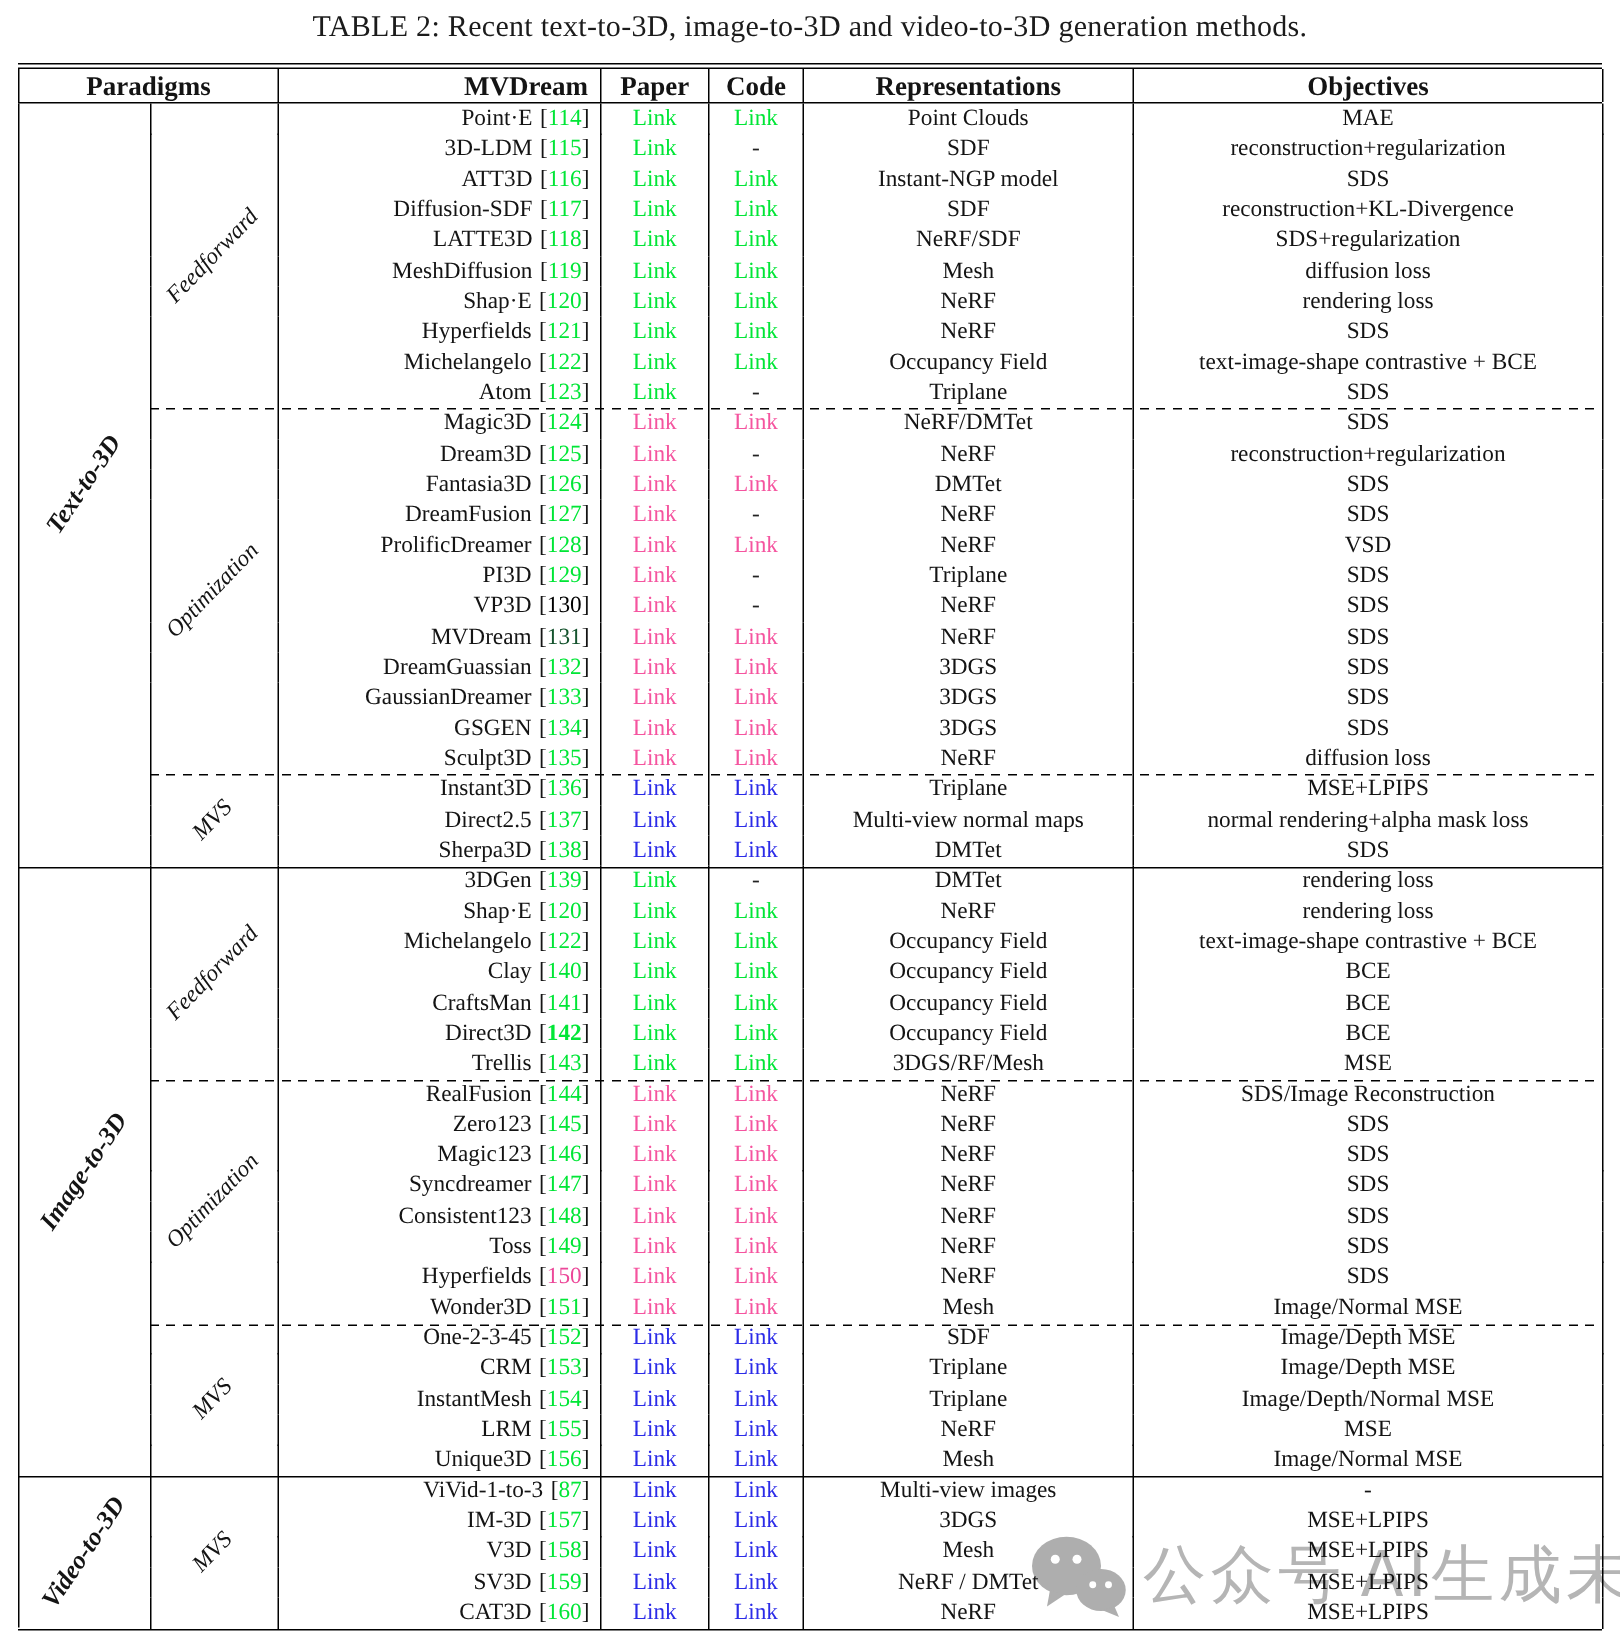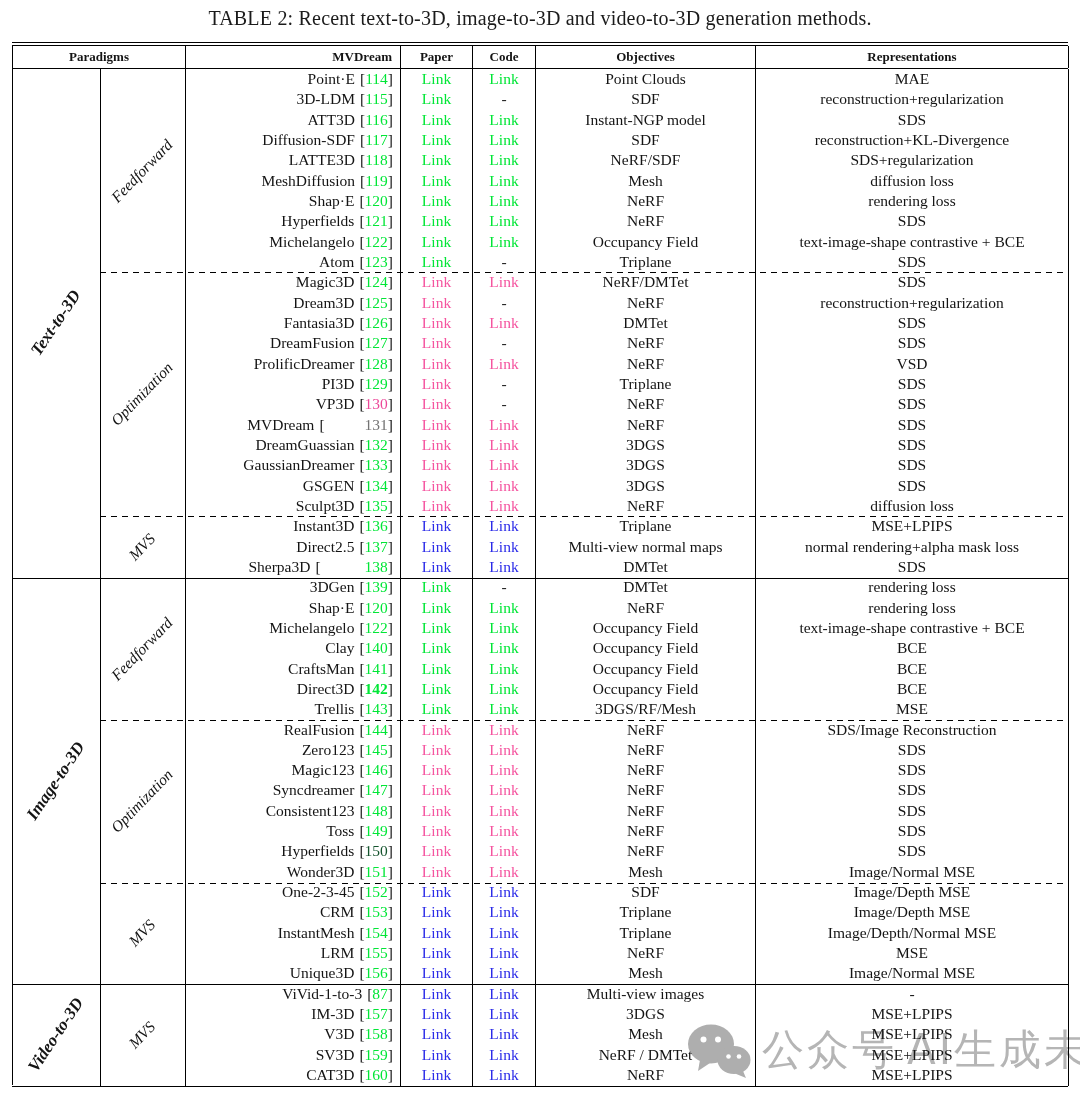--- a/index.html
+++ b/index.html
@@ -9,21 +9,21 @@
   }
   .title{
     position:absolute;top:7px;left:0;width:100%;text-align:center;
     font-size:20px;color:#1b1b1b;letter-spacing:.2px;
   }
   .tbl{position:absolute;left:12px;top:42px;width:1056px;height:1046px;z-index:1}
   .hline{position:absolute;left:0;width:1056px;height:1px;background:#000}
   .hdr{
     position:absolute;top:4px;left:0;width:1056px;height:22px;
     display:grid;grid-template-columns:173px 215px 72px 63px 220px 313px;
-    font-weight:bold;font-size:13px;border-left:1px solid #000;
+    font-weight:bold;font-size:18px;border-left:1px solid #000;
   }
   .hdr>div{border-right:1px solid #000;display:flex;align-items:center;justify-content:center;white-space:nowrap}
   .hdr>div.right{justify-content:flex-end;padding-right:8px}
   .bodyrows{position:absolute;top:27px;left:0;width:1056px;border-left:1px solid #000}
   .row{
     display:grid;grid-template-columns:88px 85px 215px 72px 63px 220px 313px;
     height:20.34px;line-height:20.5px;font-size:15.5px;white-space:nowrap;
   }
   .row .c{border-right:1px solid #000;overflow:visible}
   .row .method{text-align:right;padding-right:7px}
@@ -72,22 +72,22 @@
 </div>
 
 <div class="tbl">
   <div class="hline" style="top:0"></div>
   <div class="hline" style="top:3px"></div>
   <div class="hdr">
     <div>Paradigms</div>
     <div class="right">MVDream</div>
     <div>Paper</div>
     <div>Code</div>
+    <div>Representations</div>
     <div>Objectives</div>
-    <div>Representations</div>
   </div>
   <div class="hline" style="top:26px"></div>
   <div class="bodyrows">
       <div class="row">
     <div class="c"></div>
     <div class="c"></div>
     <div class="c method"><span class="mname">Point·E</span><span class="cite"><span class="br">[</span><span class="num" style="color: rgb(0, 230, 54);">114</span><span class="br2">]</span></span></div>
     <div class="c center"><span class="link" style="color: rgb(0, 230, 54);">Link</span></div>
     <div class="c center"><span class="link" style="color: rgb(0, 230, 54);">Link</span></div>
     <div class="c center">Point Clouds</div>
@@ -224,30 +224,30 @@
     <div class="c"></div>
     <div class="c method"><span class="mname">PI3D</span><span class="cite"><span class="br">[</span><span class="num" style="color: rgb(0, 230, 54);">129</span><span class="br2">]</span></span></div>
     <div class="c center"><span class="link" style="color: rgb(245, 84, 159);">Link</span></div>
     <div class="c center"><span class="link dash">-</span></div>
     <div class="c center">Triplane</div>
     <div class="c center">SDS</div>
   </div>
       <div class="row">
     <div class="c"></div>
     <div class="c"></div>
-    <div class="c method"><span class="mname">VP3D</span><span class="cite"><span class="br">[</span><span class="num" style="color: #ec4899; font-family: Liberation Serif, serif;">130</span><span class="br2">]</span></span></div>
-    <div class="c center"><span class="link" style="color: rgb(245, 84, 159);">Link</span></div>
-    <div class="c center"><span class="link dash">-</span></div>
-    <div class="c center">NeRF</div>
-    <div class="c center">SDS</div>
-  </div>
-      <div class="row">
-    <div class="c"></div>
-    <div class="c"></div>
-    <div class="c method"><span class="mname">MVDream</span><span class="cite"><span class="br">[</span><span class="num" style="color: #737373; margin-left: 40px;">131</span><span class="br2">]</span></span></div>
+    <div class="c method"><span class="mname">VP3D</span><span class="cite"><span class="br">[</span><span class="num" style="color: #000000; font-family: Liberation Serif, serif;">130</span><span class="br2">]</span></span></div>
+    <div class="c center"><span class="link" style="color: rgb(245, 84, 159);">Link</span></div>
+    <div class="c center"><span class="link dash">-</span></div>
+    <div class="c center">NeRF</div>
+    <div class="c center">SDS</div>
+  </div>
+      <div class="row">
+    <div class="c"></div>
+    <div class="c"></div>
+    <div class="c method"><span class="mname">MVDream</span><span class="cite"><span class="br">[</span><span class="num" style="color: #14532d;">131</span><span class="br2">]</span></span></div>
     <div class="c center"><span class="link" style="color: rgb(245, 84, 159);">Link</span></div>
     <div class="c center"><span class="link" style="color: rgb(245, 84, 159);">Link</span></div>
     <div class="c center">NeRF</div>
     <div class="c center">SDS</div>
   </div>
       <div class="row">
     <div class="c"></div>
     <div class="c"></div>
     <div class="c method"><span class="mname">DreamGuassian</span><span class="cite"><span class="br">[</span><span class="num" style="color: rgb(0, 230, 54);">132</span><span class="br2">]</span></span></div>
     <div class="c center"><span class="link" style="color: rgb(245, 84, 159);">Link</span></div>
@@ -296,21 +296,21 @@
     <div class="c"></div>
     <div class="c method"><span class="mname">Direct2.5</span><span class="cite"><span class="br">[</span><span class="num" style="color: rgb(0, 230, 54);">137</span><span class="br2">]</span></span></div>
     <div class="c center"><span class="link" style="color: rgb(43, 43, 232);">Link</span></div>
     <div class="c center"><span class="link" style="color: rgb(43, 43, 232);">Link</span></div>
     <div class="c center">Multi-view normal maps</div>
     <div class="c center">normal rendering+alpha mask loss</div>
   </div>
       <div class="row">
     <div class="c"></div>
     <div class="c"></div>
-    <div class="c method"><span class="mname">Sherpa3D</span><span class="cite"><span class="br">[</span><span class="num" style="color: rgb(0, 230, 54); margin-left: 44px;">138</span><span class="br2">]</span></span></div>
+    <div class="c method"><span class="mname">Sherpa3D</span><span class="cite"><span class="br">[</span><span class="num" style="color: rgb(0, 230, 54);">138</span><span class="br2">]</span></span></div>
     <div class="c center"><span class="link" style="color: rgb(43, 43, 232);">Link</span></div>
     <div class="c center"><span class="link" style="color: rgb(43, 43, 232);">Link</span></div>
     <div class="c center">DMTet</div>
     <div class="c center">SDS</div>
   </div>
       <div class="row">
     <div class="c"></div>
     <div class="c"></div>
     <div class="c method"><span class="mname">3DGen</span><span class="cite"><span class="br">[</span><span class="num" style="color: rgb(0, 230, 54);">139</span><span class="br2">]</span></span></div>
     <div class="c center"><span class="link" style="color: rgb(0, 230, 54);">Link</span></div>
@@ -422,21 +422,21 @@
     <div class="c"></div>
     <div class="c method"><span class="mname">Toss</span><span class="cite"><span class="br">[</span><span class="num" style="color: rgb(0, 230, 54); text-align: center;">149</span><span class="br2">]</span></span></div>
     <div class="c center"><span class="link" style="color: rgb(245, 84, 159);">Link</span></div>
     <div class="c center"><span class="link" style="color: rgb(245, 84, 159);">Link</span></div>
     <div class="c center">NeRF</div>
     <div class="c center">SDS</div>
   </div>
       <div class="row">
     <div class="c"></div>
     <div class="c"></div>
-    <div class="c method"><span class="mname">Hyperfields</span><span class="cite"><span class="br">[</span><span class="num" style="color: #14532d;">150</span><span class="br2">]</span></span></div>
+    <div class="c method"><span class="mname">Hyperfields</span><span class="cite"><span class="br">[</span><span class="num" style="color: #ec4899;">150</span><span class="br2">]</span></span></div>
     <div class="c center"><span class="link" style="color: rgb(245, 84, 159);">Link</span></div>
     <div class="c center"><span class="link" style="color: rgb(245, 84, 159);">Link</span></div>
     <div class="c center">NeRF</div>
     <div class="c center">SDS</div>
   </div>
       <div class="row">
     <div class="c"></div>
     <div class="c"></div>
     <div class="c method"><span class="mname">Wonder3D</span><span class="cite"><span class="br">[</span><span class="num" style="color: rgb(0, 230, 54);">151</span><span class="br2">]</span></span></div>
     <div class="c center"><span class="link" style="color: rgb(245, 84, 159);">Link</span></div>

